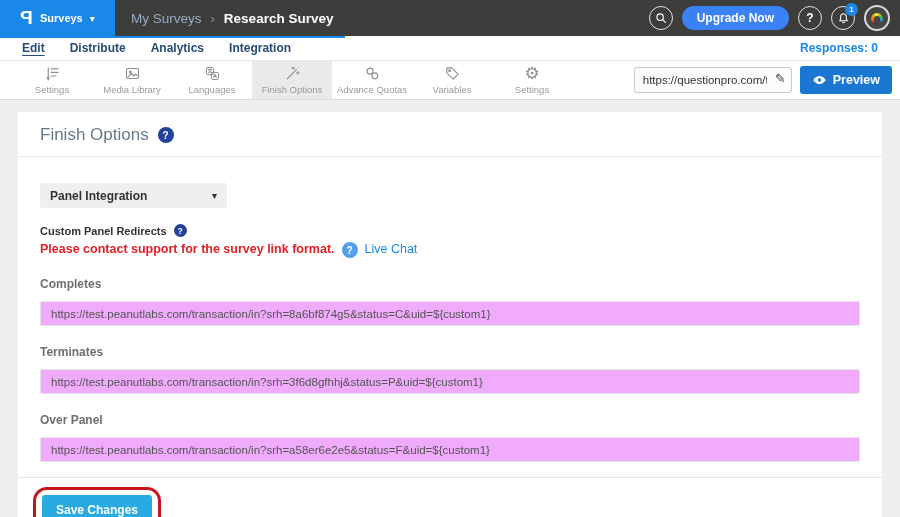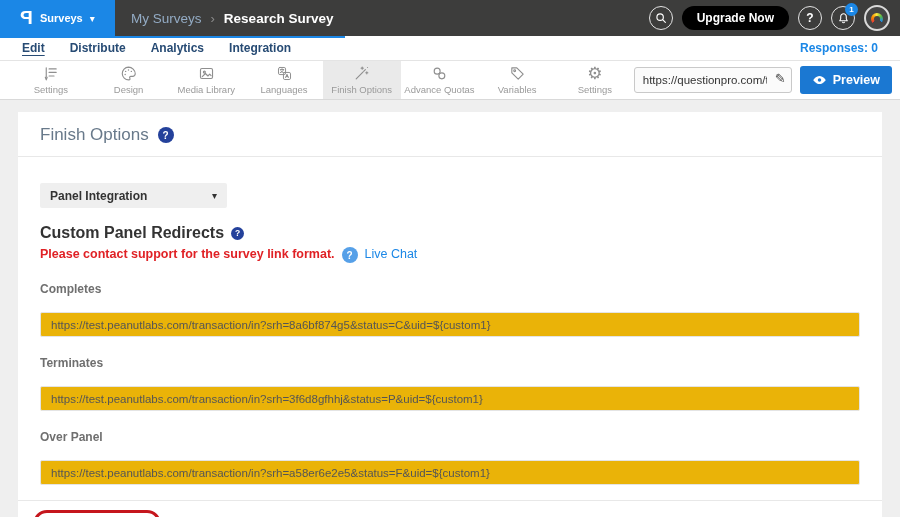--- a/index.html
+++ b/index.html
@@ -14,21 +14,21 @@
   .brand .product { font-size:11px; font-weight:600; }
   .brand .caret { font-size:10px; margin-top:1px; }
   .crumbs { margin-left:16px; font-size:13.5px; display:flex; align-items:center; gap:9px; }
   .crumb-parent { color:#93ABC4; cursor:pointer; }
   .crumb-sep { color:#8a8a8a; font-size:13px; }
   .crumb-current { color:#ffffff; font-weight:600; }
   .top-right { margin-left:auto; display:flex; align-items:center; gap:9px; padding-right:10px; }
   .circle-btn { width:24px; height:24px; border:1.6px solid #E3E3E3; border-radius:50%;
     display:flex; align-items:center; justify-content:center; color:#fff; cursor:pointer;
     font-size:12px; font-weight:700; position:relative; flex:0 0 auto; }
-  .upgrade-btn { background:#000000; color:#fff; font-size:12px; font-weight:700;
+  .upgrade-btn { background:#3b82f6; color:#fff; font-size:12px; font-weight:700;
     border:none; border-radius:12px; padding:5px 15px; cursor:pointer; }
   .badge { position:absolute; top:-4px; right:-4px; min-width:13px; height:13px; background:#1B87E6;
     color:#fff; font-size:8px; font-weight:700; border-radius:50%; display:flex;
     align-items:center; justify-content:center; }
   .avatar { width:26px; height:26px; border-radius:50%; background:#454545; border:2px solid #D9D9D9;
     position:relative; overflow:hidden; cursor:pointer; flex:0 0 auto; }
   .gauge { position:absolute; left:5px; top:6px; width:12px; height:12px; border-radius:50%;
     background:conic-gradient(from 230deg, #e53935, #fb8c00, #ffe93b, #56b847, #1e88e5 250deg, transparent 250deg); }
   .gauge::after { content:""; position:absolute; inset:3px; background:#454545; border-radius:50%; }
   .progress-strip { position:absolute; top:36px; left:0; width:345px; height:2px; background:#1B87E6; z-index:4; }
@@ -69,27 +69,27 @@
   .help-dot.small { width:13px; height:13px; font-size:8.5px; }
   .help-dot.chat { background:#56A0E8; width:16px; height:16px; }
   .card-body { padding:26px 22px 24px; }
 
   .dropdown { width:187px; height:25px; background:#EFEFEF; border-radius:2px; display:flex;
     align-items:center; padding:0 10px; cursor:pointer; }
   .dropdown .dvalue { font-size:12px; font-weight:600; color:#333; }
   .dropdown .dcaret { margin-left:auto; font-size:10px; color:#333; }
 
   .section-title-row { margin-top:16px; display:flex; align-items:center; gap:7px; }
-  .section-title { font-size:16px; font-weight:700; color:#333; }
+  .section-title { font-size:11px; font-weight:700; color:#333; }
   .notice-row { margin-top:5px; display:flex; gap:7px; }
   .notice-text { font-size:12.5px; font-weight:600; color:#E02125; }
   .live-chat { font-size:12.5px; color:#1B87E6; cursor:pointer; }
 
   .field-label { margin-top:19px; font-size:12px; color:#6F6F6F;font-weight:bold; }
-  .field-input { margin-top:16px; width:100%; height:25px; background:#eab308; border:1px solid #E4E4E4;
+  .field-input { margin-top:10px; width:100%; height:25px; background:#f0abfc; border:1px solid #E4E4E4;
     border-radius:2px; font-size:11.5px; color:#555; padding:0 10px;
     font-family:"Liberation Sans", sans-serif; }
 
   .save-divider { margin:15px -22px 0; border-bottom:1px solid #E8E8E8; }
   .save-row { margin-top:17px; position:relative; display:inline-block; margin-left:2px; }
   .save-btn { background:#29ABE2; border:none; border-radius:3px; color:#fff; font-size:12px;
     font-weight:700; padding:8px 14px; cursor:pointer; }
   .save-ring { position:absolute; inset:-8px -9px; border:3px solid #C5161D; border-radius:14px;
     pointer-events:none; }
 
@@ -151,32 +151,20 @@
   <div class="tool-item">
     <span class="ticon">
       <svg width="17" height="17" viewBox="0 0 24 24" fill="none" stroke="currentColor" stroke-width="1.6" stroke-linecap="round" stroke-linejoin="round">
         <path d="M6 4v13M4.7 17.5L6 21l1.3-3.5"></path>
           <path d="M10 5.5h10M10 10.5h10M10 15.5h7"></path>
       </svg>
     </span>
     <span class="tlabel">Settings</span>
   </div>
 
-  <div class="tool-item">
-    <span class="ticon">
-      <svg width="17" height="17" viewBox="0 0 24 24" fill="none" stroke="currentColor" stroke-width="1.6" stroke-linecap="round" stroke-linejoin="round">
-        <path d="M12 3a9 9 0 1 0 .4 18c1.8 0 2.2-1.3 1.5-2.3-.8-1.2-.2-2.7 1.6-2.7H18a3.5 3.5 0 0 0 3.5-3.5C21.5 7.3 17 3 12 3z"></path>
-        <circle cx="8" cy="9" r="1" fill="currentColor" stroke="none"></circle>
-        <circle cx="12" cy="7" r="1" fill="currentColor" stroke="none"></circle>
-        <circle cx="16" cy="9" r="1" fill="currentColor" stroke="none"></circle>
-        <circle cx="7.3" cy="13.5" r="1" fill="currentColor" stroke="none"></circle>
-      </svg>
-    </span>
-    <span class="tlabel">Design</span>
-  </div>
 
   <div class="tool-item">
     <span class="ticon">
       <svg width="17" height="17" viewBox="0 0 24 24" fill="none" stroke="currentColor" stroke-width="1.6" stroke-linecap="round" stroke-linejoin="round">
         <rect x="3.5" y="5" width="17" height="14" rx="2"></rect>
         <circle cx="9" cy="10" r="1.4"></circle>
         <path d="M6 16.5l4.5-4.5 3.5 3.5 2.5-2.5 2 2"></path>
       </svg>
     </span>
     <span class="tlabel">Media Library</span>

